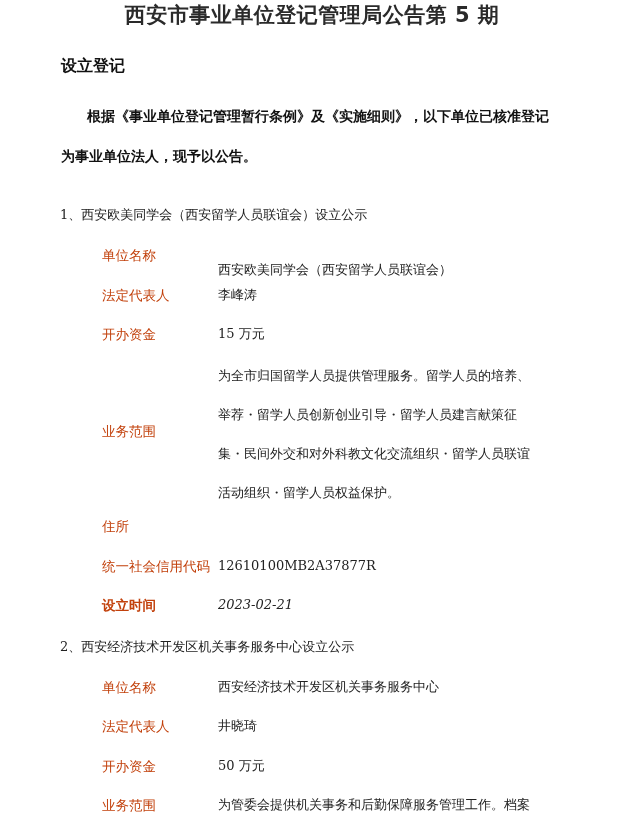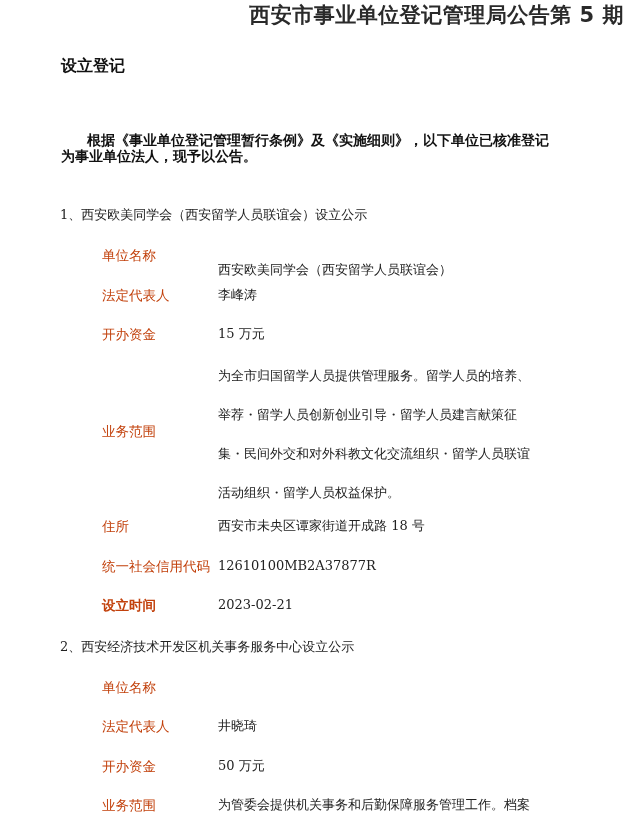--- a/index.html
+++ b/index.html
@@ -19,21 +19,21 @@
       position: absolute;
       left: 0; top: 0;
       width: 624px;
       height: 816px;
     }
     .title {
       position: absolute;
       top: 0;
       left: 0;
       width: 624px;
-      text-align: right;
+      text-align: center;
       font-family: "DejaVu Sans", "Liberation Sans", sans-serif;
       font-size: 21px;
       line-height: 30px;
       font-weight: bold;
       color: #2a2a2a;
       letter-spacing: 0.5px;
     }
     .section-head {
       position: absolute;
       top: 56px;
@@ -48,21 +48,21 @@
       position: absolute;
       left: 61px;
       width: 510px;
       font-family: "DejaVu Sans", "Liberation Sans", sans-serif;
       font-size: 14px;
       font-weight: bold;
       color: #111;
       line-height: 20px;
       white-space: nowrap;
     }
-    .intro.l1 { top: 106px; left: 87px; margin-top: 24px; }
+    .intro.l1 { top: 106px; left: 87px; }
     .intro.l2 { top: 146px; }
     .item-title {
       position: absolute;
       left: 60px;
       font-size: 13px;
       line-height: 20px;
       color: #222;
       white-space: nowrap;
     }
     .row-label {
@@ -122,31 +122,31 @@
 
   <div class="row-label" style="top:421px;">业务范围</div>
   <div class="scope-lines">
     <span class="scope-line">为全市归国留学人员提供管理服务。留学人员的培养、</span>
     <span class="scope-line">举荐・留学人员创新创业引导・留学人员建言献策征</span>
     <span class="scope-line">集・民间外交和对外科教文化交流组织・留学人员联谊</span>
     <span class="scope-line">活动组织・留学人员权益保护。</span>
   </div>
 
   <div class="row-label" style="top:516px;">住所</div>
-  <div class="row-value" style="top:516px;">西安市未央区谭家街道开成路 18 号</div>
 
   <div class="row-label" style="top:556px;">统一社会信用代码</div>
   <div class="row-value" style="top:556px;">12610100MB2A37877R</div>
 
   <div class="row-label" style="top:595px;font-weight:bold;">设立时间</div>
-  <div class="row-value" style="top:595px;">2023-02-21</div>
+  <div class="row-value" style="top:595px;font-style:italic;">2023-02-21</div>
 
   <div class="item-title" style="top:637px;">2、西安经济技术开发区机关事务服务中心设立公示</div>
 
   <div class="row-label" style="top:677px;">单位名称</div>
+  <div class="row-value" style="top:677px;">西安经济技术开发区机关事务服务中心</div>
 
   <div class="row-label" style="top:716px;">法定代表人</div>
   <div class="row-value" style="top:716px;">井晓琦</div>
 
   <div class="row-label" style="top:756px;">开办资金</div>
   <div class="row-value" style="top:756px;">50 万元</div>
 
   <div class="row-label" style="top:795px;">业务范围</div>
   <div class="row-value" style="top:795px;">为管委会提供机关事务和后勤保障服务管理工作。档案</div>
 

